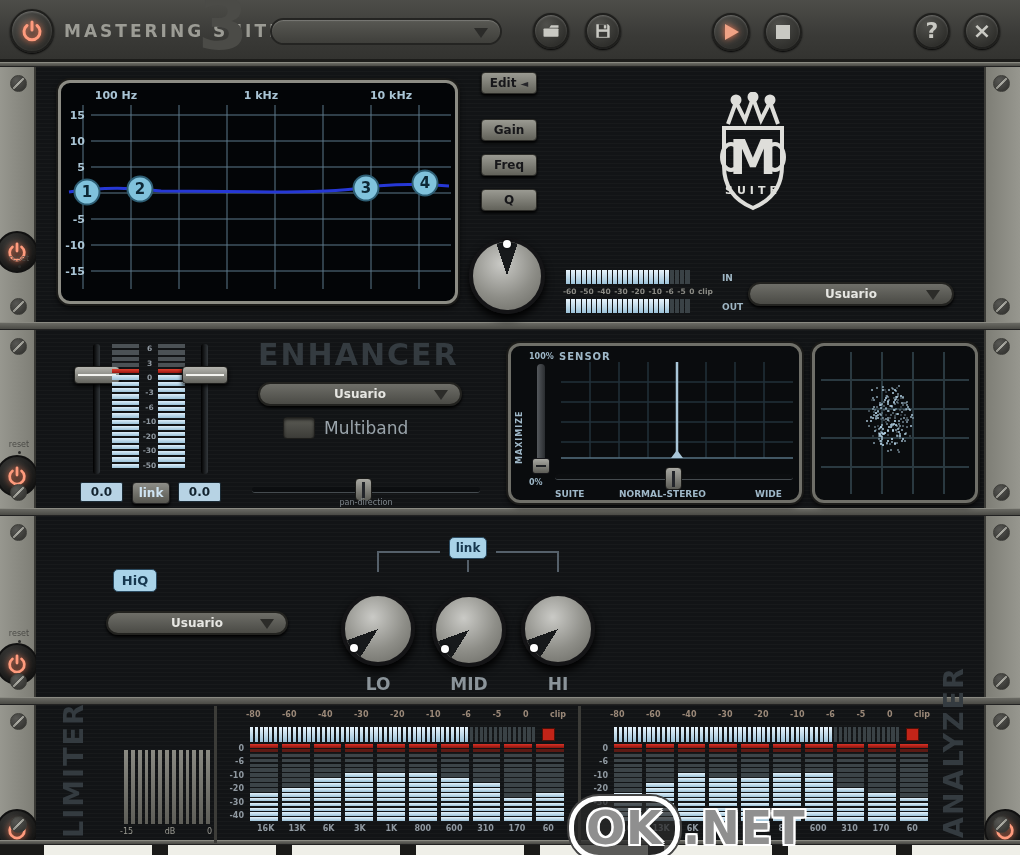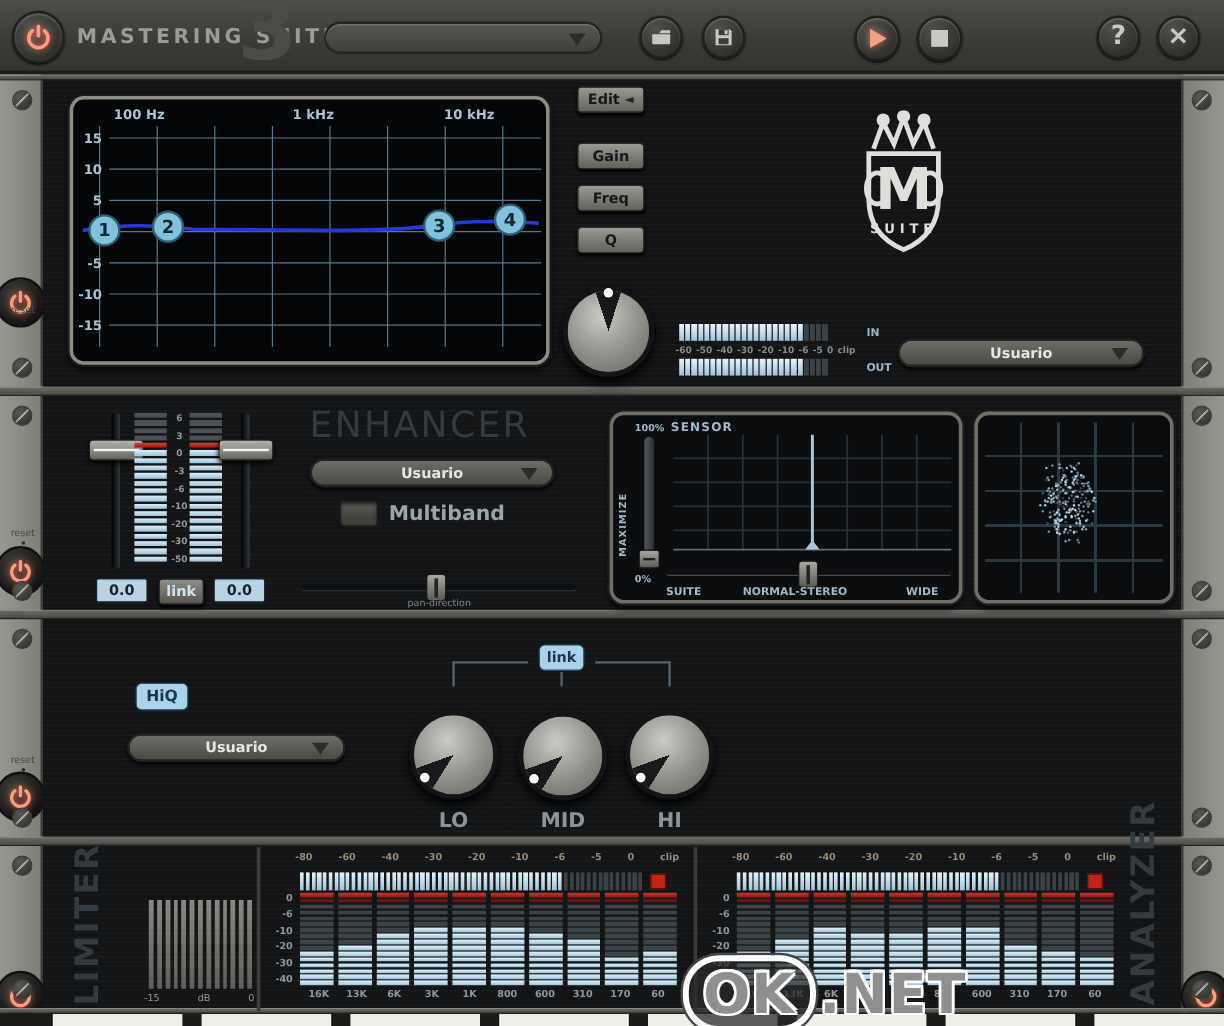--- a/index.html
+++ b/index.html
@@ -40,21 +40,21 @@
   .rail-power{position:absolute;width:42px;height:42px;left:-4px;border-radius:50%;
     background:radial-gradient(circle at 35% 30%,#3a3a38,#151514 75%);border:2px solid #111;
     display:flex;align-items:center;justify-content:center;cursor:pointer;}
   .reset{position:absolute;left:4px;width:30px;text-align:center;font-size:8px;color:#4a4a46;margin-top:24px;}
   .reset .dot{display:block;width:3px;height:3px;border-radius:50%;background:#2c2c2a;margin:2px auto 0;}
 
   
   .module{position:absolute;left:36px;width:948px;background:
     repeating-linear-gradient(180deg,rgba(255,255,255,.025) 0 1px,transparent 1px 4px),#121416;}
   .sep{position:absolute;left:0;width:1020px;background:linear-gradient(#6a6a64,#4a4a45);border-top:1px solid #8a8a82;border-bottom:1px solid #222;}
-  .ghost{position:absolute;font-weight:normal;color:#343b40;letter-spacing:2px;text-align:right;}
+  .ghost{position:absolute;font-weight:bold;color:#343b40;letter-spacing:2px;text-align:right;}
 
   
   .eq-graph{position:absolute;left:58px;top:80px;width:400px;height:224px;border-radius:12px;
     background:#030507;border:3px solid #8c8c84;box-shadow:0 0 0 2px #1a1a18,0 3px 6px #000;}
   .eq-btn{position:absolute;left:481px;width:56px;height:22px;border-radius:4px;
     background:linear-gradient(#9a9a92,#62625a);border:1px solid #2c2c28;color:#17171a;
     font-size:12px;font-weight:bold;display:flex;align-items:center;justify-content:center;gap:4px;cursor:pointer;
     box-shadow:0 2px 3px #000;}
   .eq-btn .arr{font-size:10px;color:#26262a;}
   .knob{position:absolute;border-radius:50%;border:4px solid #141416;
@@ -91,21 +91,21 @@
   .enh-scale{position:absolute;left:142px;top:344px;height:126px;width:15px;display:flex;flex-direction:column;
     justify-content:space-between;align-items:center;font-size:7.5px;font-weight:bold;color:#8f98a0;}
   .val-box{position:absolute;width:43px;height:20px;background:#b7d3e4;border:1px solid #1a2a34;border-radius:2px;
     color:#13242f;font-size:12px;font-weight:bold;display:flex;align-items:center;justify-content:center;}
   .link-grey{position:absolute;left:132px;top:482px;width:38px;height:22px;border-radius:4px;
     background:linear-gradient(#8e8e88,#56564f);border:1px solid #222;color:#cfe4f2;font-weight:bold;font-size:12px;
     display:flex;align-items:center;justify-content:center;cursor:pointer;box-shadow:0 2px 3px #000;}
   .dd-enh{left:258px;top:382px;width:204px;}
   .checkbox{position:absolute;left:283px;top:417px;width:32px;height:22px;border-radius:4px;
     background:linear-gradient(#5a5a54,#3c3c38);border:1px solid #1e1e1c;box-shadow:inset 0 2px 3px rgba(0,0,0,.6);cursor:pointer;}
-  .mb-label{position:absolute;left:324px;top:418px;font-size:17px;font-weight:bold;color:#9aa4ab;}
+  .mb-label{position:absolute;left:324px;top:418px;font-size:17px;font-weight:normal;color:#9aa4ab;}
   .hslider-track{position:absolute;height:6px;border-radius:3px;background:#0c0e10;border-bottom:1px solid #454b4f;}
   .hslider-cap{position:absolute;width:17px;height:23px;border-radius:4px;
     background:linear-gradient(#a8a8a2,#5c5c56);border:1px solid #1a1a18;cursor:pointer;}
   .hslider-cap::after{content:"";display:block;margin:3px auto 0;width:3px;height:16px;background:#23252a;}
   .pan-label{position:absolute;left:252px;top:498px;width:228px;text-align:center;font-size:8px;color:#7d858b;}
   .panel{position:absolute;border-radius:12px;background:#0a0c0e;border:3px solid #6f6f68;
     box-shadow:0 0 0 2px #1a1a18,0 3px 6px #000;}
   .sensor-panel{left:508px;top:343px;width:294px;height:160px;}
   .tinyblue{position:absolute;font-size:8px;font-weight:bold;color:#9fb8c8;}
   .maximize{transform:rotate(180deg);writing-mode:vertical-rl;letter-spacing:1px;}

